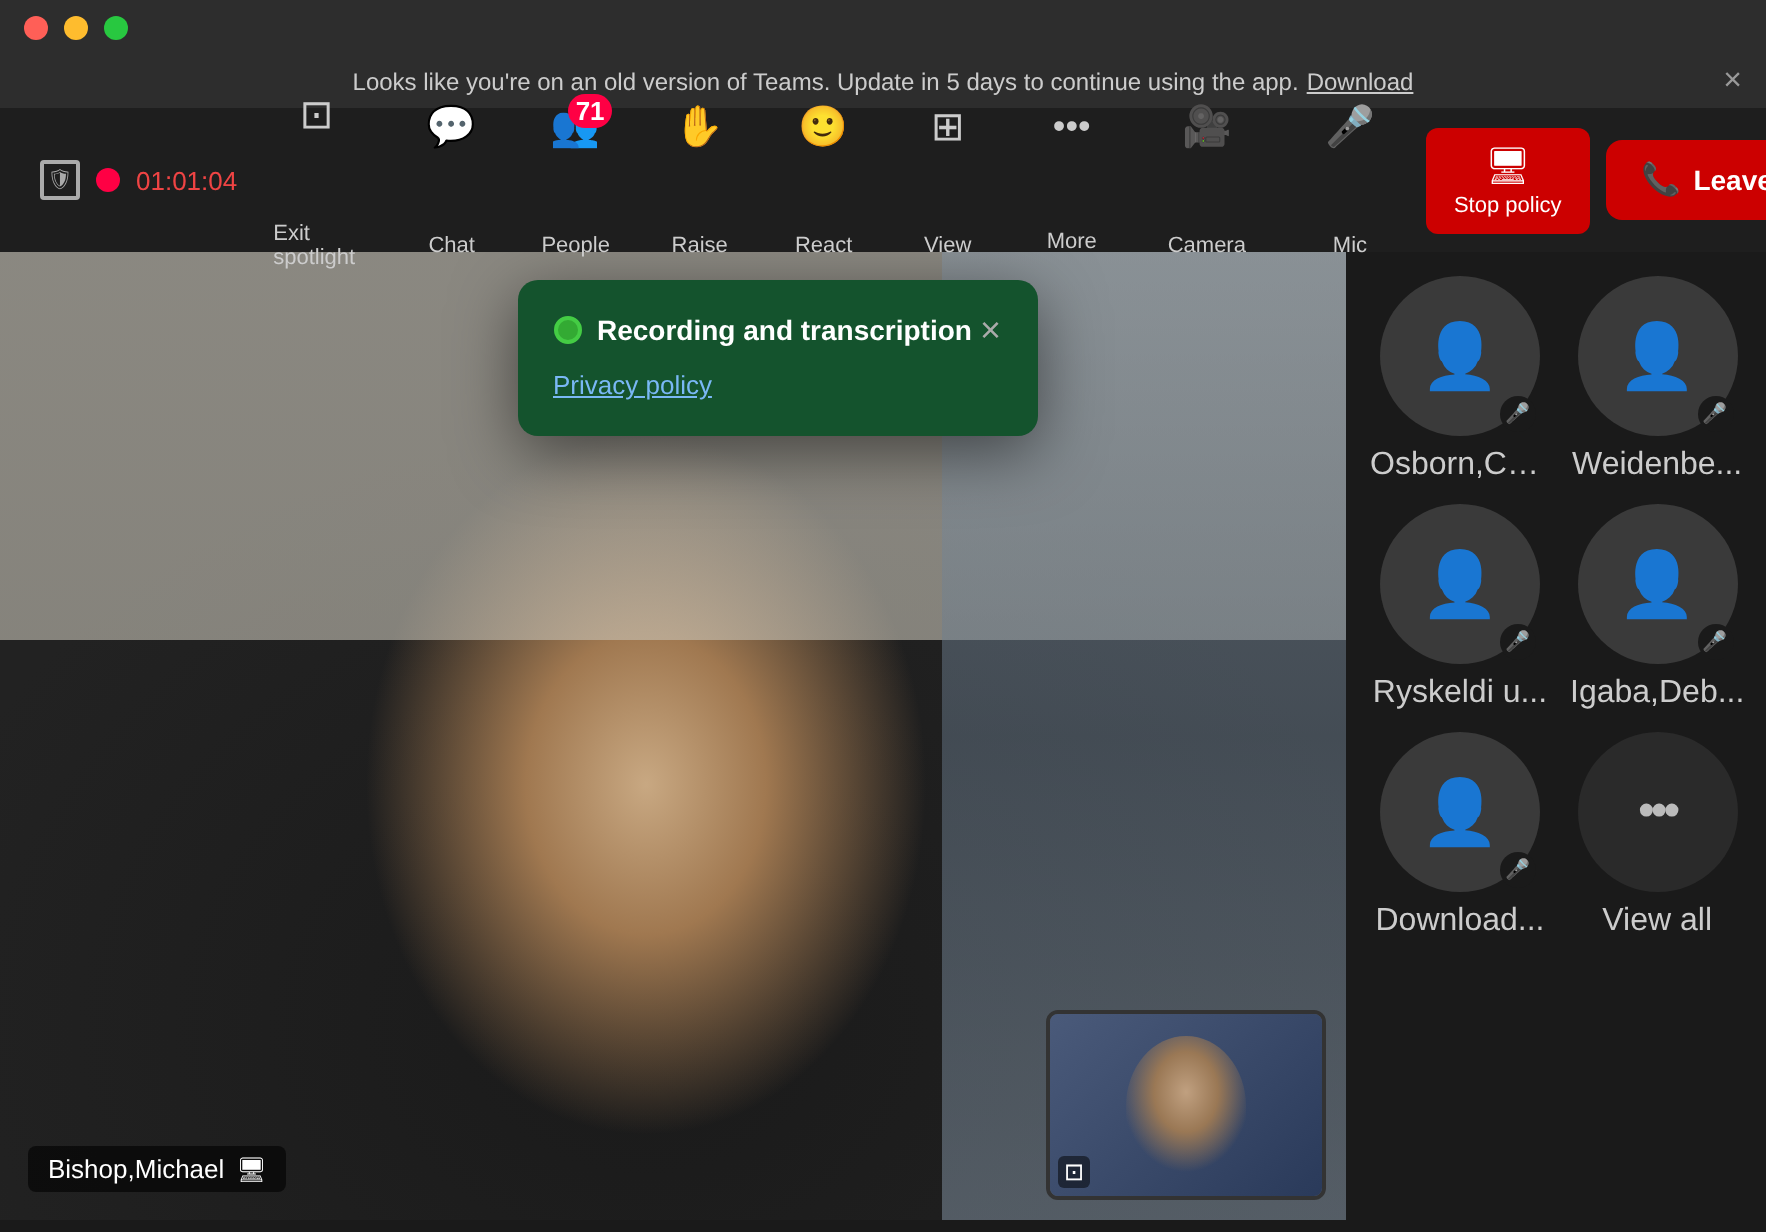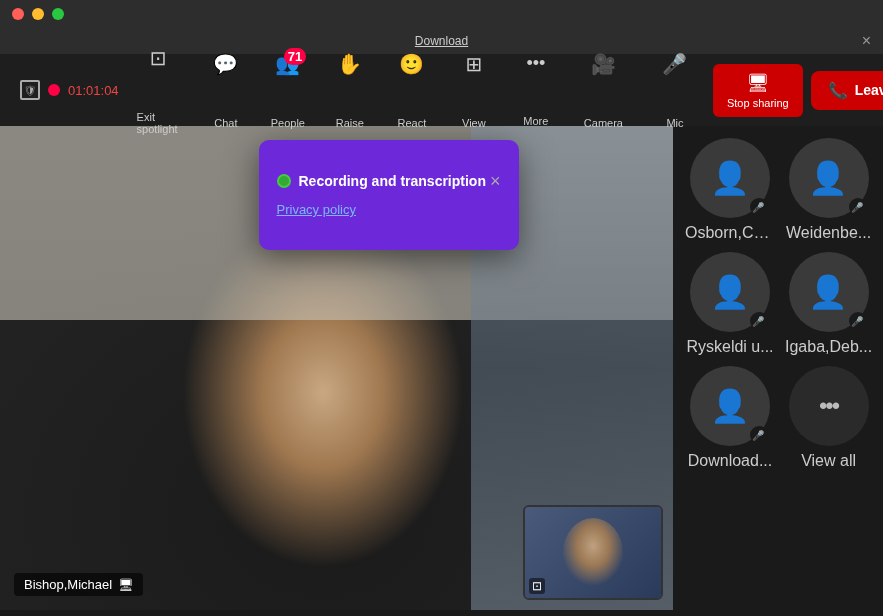--- a/index.html
+++ b/index.html
@@ -231,23 +231,23 @@
       gap: 6px;
       text-align: center;
     }
 
     
     .recording-popup {
       position: absolute;
       top: 14px;
       left: 50%;
       transform: translateX(-30%);
-      background: #6d28d9;
+      background: #14532d;
       border-radius: 10px;
-      padding: 32px 18px;
+      padding: 16px 18px;
       width: 260px;
       box-shadow: 0 8px 32px rgba(0,0,0,0.5);
       z-index: 50;
     }
     .popup-header {
       display: flex;
       align-items: center;
       justify-content: space-between;
       margin-bottom: 10px;
     }
@@ -391,20 +391,21 @@
 </head>
 <body>
 
 <div class="title-bar">
   <span class="traffic-light tl-red"></span>
   <span class="traffic-light tl-yellow"></span>
   <span class="traffic-light tl-green"></span>
 </div>
 
 <div class="update-banner">
+  <span>Looks like you're on an old version of Teams. Update in 5 days to continue using the app.</span>
   <a>Download</a>
   <button class="banner-close">×</button>
 </div>
 
 <div class="toolbar">
   <div class="toolbar-left">
     <div class="shield-icon">🛡</div>
     <span class="record-dot"></span>
     <span class="timer">01:01:04</span>
   </div>
@@ -444,21 +445,21 @@
     <div class="toolbar-item camera-active">
       <span class="icon">🎥</span>
       <span class="label">Camera</span>
     </div>
     <div class="toolbar-item">
       <span class="icon">🎤</span>
       <span class="label">Mic</span>
     </div>
     <button class="stop-sharing-btn">
       <span class="icon">🖥</span>
-      <span class="label">Stop sharing</span>
+      <span class="label">Stop policy</span>
     </button>
     <button class="leave-btn">
       <span class="phone-icon">📞</span>
       <span>Leave</span>
     </button>
   </div>
 </div>
 
 <div class="main-content">
 

